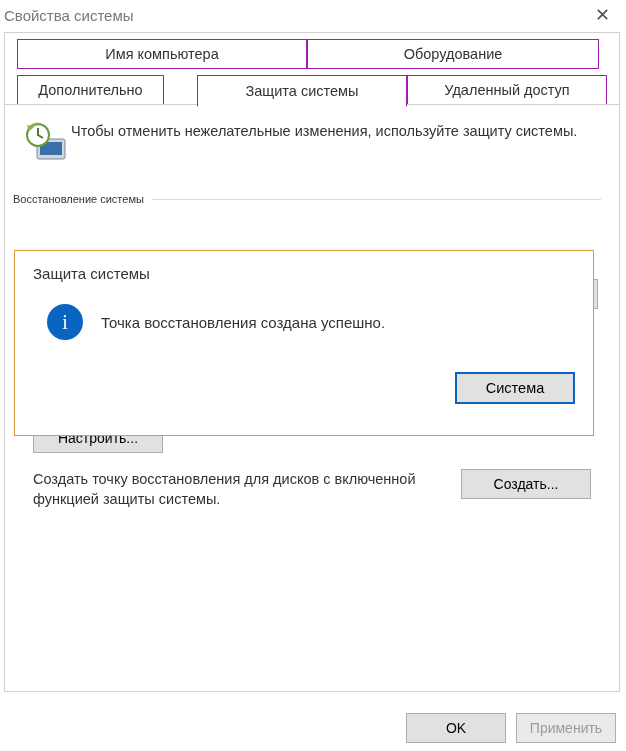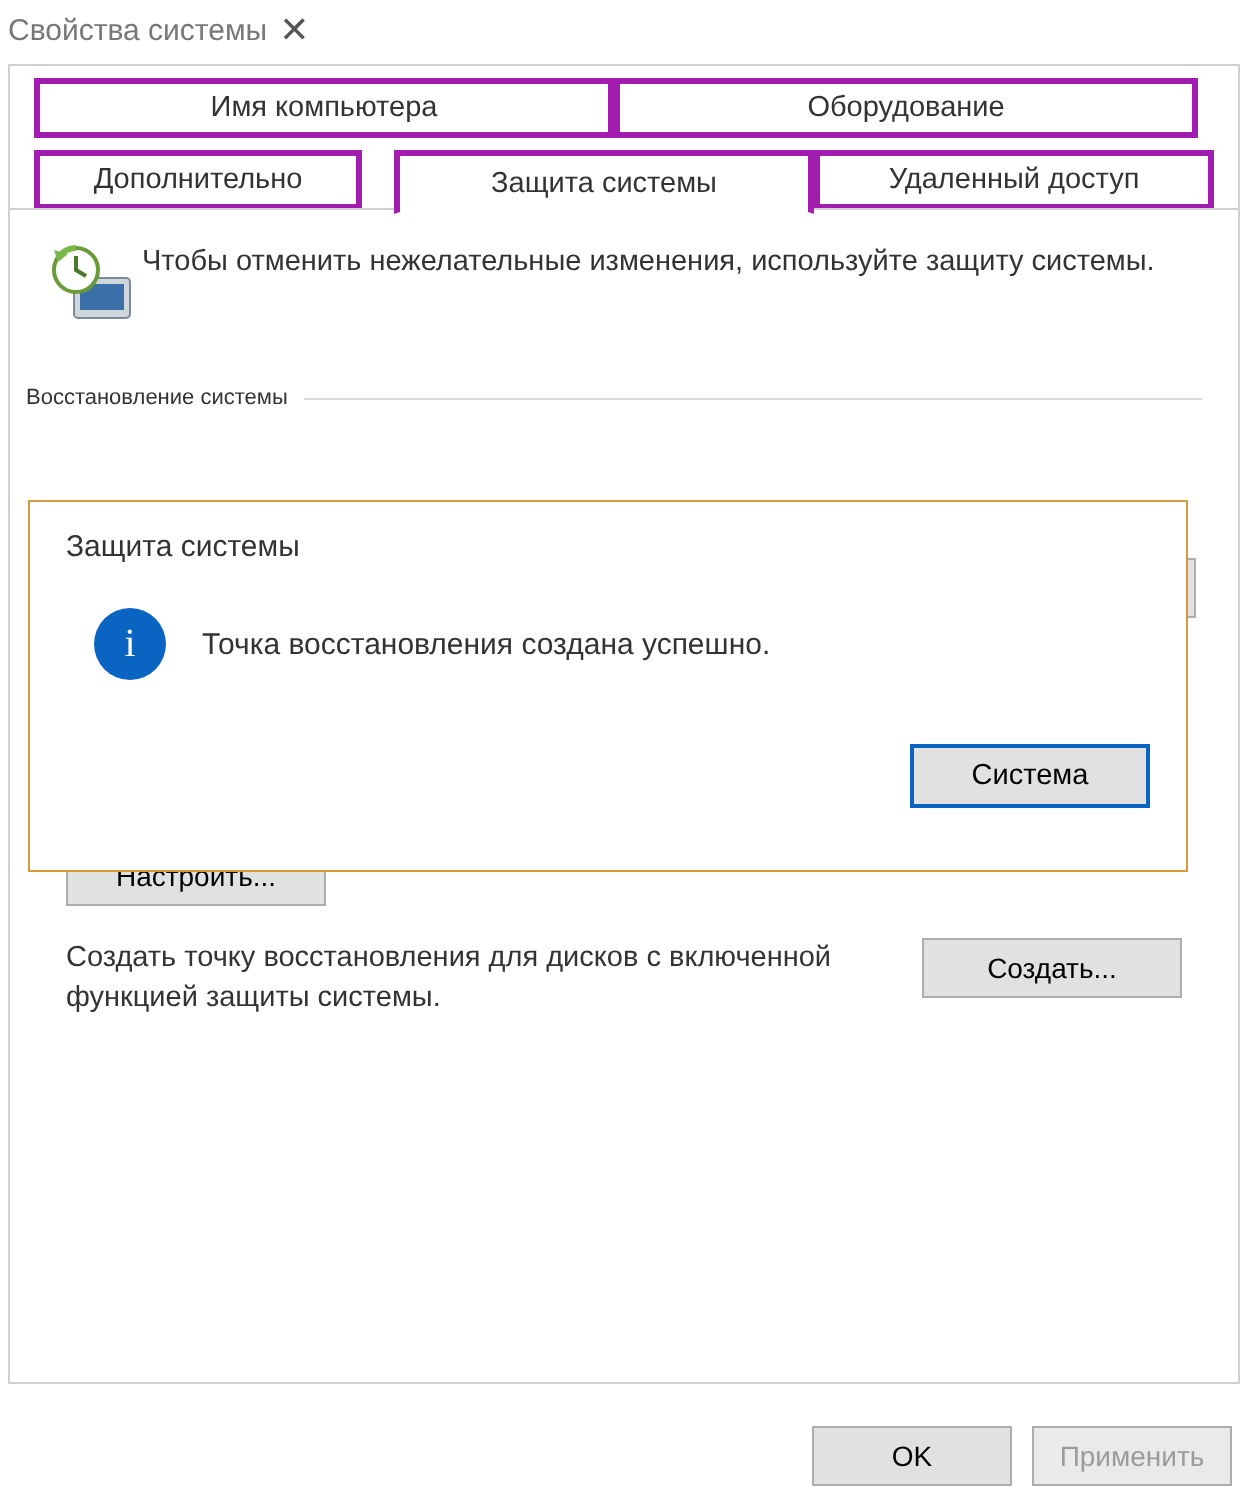--- a/index.html
+++ b/index.html
@@ -9,21 +9,21 @@
     font-size: 13px;
     background: #fff;
     width: 626px;
     height: 751px;
     overflow: hidden;
     position: relative;
     color: #333;
   }
   .titlebar {
     display: flex;
-    justify-content: flex-start;
+    justify-content: space-between;
     align-items: center;
     padding: 4px 10px 6px 4px;
     color: #777;
     font-size: 15px;
   }
   .close-x {
     font-size: 18px;
     color: #555;
     padding: 0 6px;
     font-family: Arial, sans-serif;
@@ -36,21 +36,21 @@
     background: #fff;
   }
   .tab-row {
     position: relative;
     height: 36px;
   }
   .tab {
     position: absolute;
     top: 6px;
     height: 30px;
-    border: 3px solid #a21caf;
+    border: 1px solid #a21caf;
     background: #fff;
     display: flex;
     align-items: center;
     justify-content: center;
     font-size: 14.5px;
     color: #333;
     cursor: default;
   }
   .tab-row2 {
     position: relative;
@@ -230,21 +230,21 @@
 
   <div class="tab-row">
     <div class="tab" style="left:12px;width:290px">
       <span>Имя компьютера</span>
     </div>
     <div class="tab" style="left:302px;width:292px">
       <span>Оборудование</span>
     </div>
   </div>
   <div class="tab-row2">
-    <div class="tab" style="left:12px;width:164px">
+    <div class="tab" style="left:12px;width:147px">
       <span>Дополнительно</span>
     </div>
     <div class="tab active" style="left:192px;width:210px">
       <span>Защита системы</span>
     </div>
     <div class="tab" style="left:402px;width:200px">
       <span>Удаленный доступ</span>
     </div>
   </div>
 

